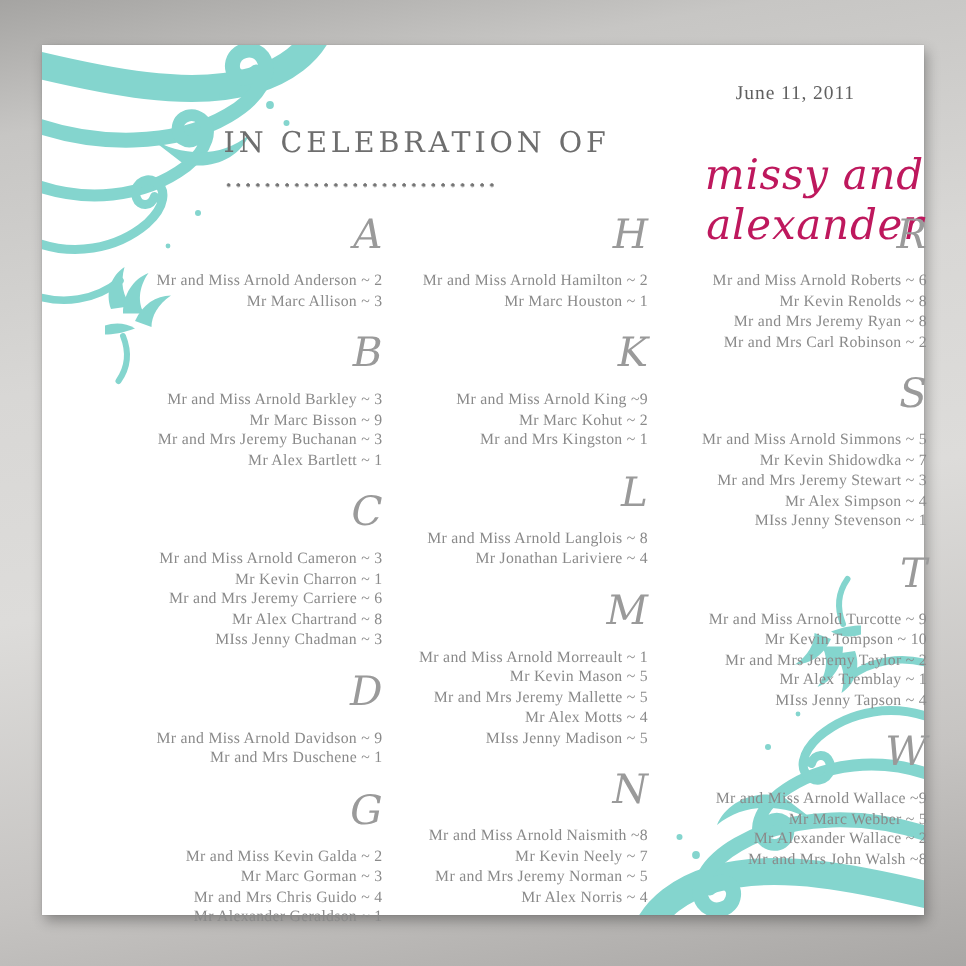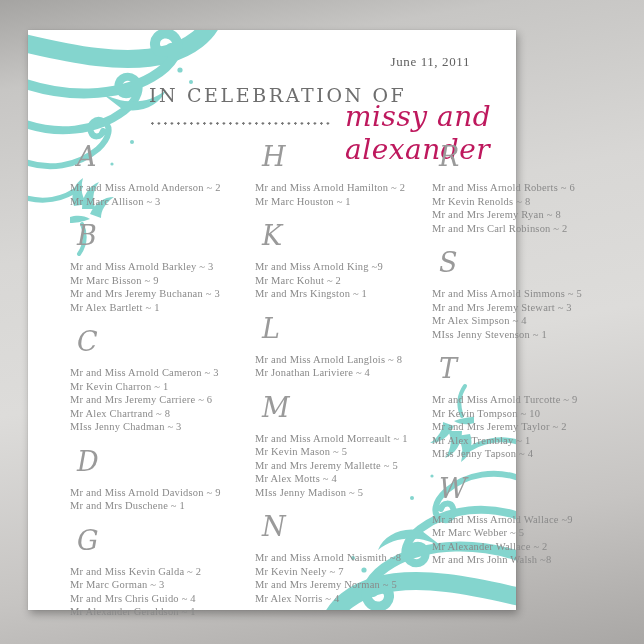--- a/index.html
+++ b/index.html
@@ -2,23 +2,24 @@
 <html><head>
 <meta charset="utf-8">
 <style>
   html,body{margin:0;padding:0;}
   body{
     width:644px;height:644px;position:relative;overflow:hidden;
     background:linear-gradient(170deg,#a5a4a2 0%,#c7c6c4 12%,#d8d7d5 35%,#dddcda 55%,#c6c4c2 80%,#a9a7a5 100%);
     font-family:"Liberation Serif",serif;
   }
   .poster{
-    position:absolute;left:28px;top:30px;width:488px;height:580px;
+    position:absolute;left:28px;top:30px;width:588px;height:580px;
     background:#ffffff;
     box-shadow:2px 4px 8px rgba(0,0,0,0.30), 0 0 1px rgba(0,0,0,0.15);
+    text-align:right;
   }
   .flourish{position:absolute;pointer-events:none;}
   .flourish.tl{left:0;top:0;}
   .flourish.br{right:0;bottom:0;transform:rotate(180deg);}
   .date{
     position:absolute;top:24px;right:46px;
     font:13px "Liberation Serif",serif;color:#606060;letter-spacing:0.6px;
   }
   .title{
     position:absolute;top:54px;left:121px;
@@ -163,20 +164,21 @@
         <div class="section">
           <div class="letter">R</div>
           <div class="entry">Mr and Miss Arnold Roberts ~ 6</div>
           <div class="entry">Mr Kevin Renolds ~ 8</div>
           <div class="entry">Mr and Mrs Jeremy Ryan ~ 8</div>
           <div class="entry">Mr and Mrs Carl Robinson ~ 2</div>
         </div>
         <div class="section">
           <div class="letter">S</div>
           <div class="entry">Mr and Miss Arnold Simmons ~ 5</div>
+          <div class="entry">Mr Kevin Shidowdka ~ 7</div>
           <div class="entry">Mr and Mrs Jeremy Stewart ~ 3</div>
           <div class="entry">Mr Alex Simpson ~ 4</div>
           <div class="entry">MIss Jenny Stevenson ~ 1</div>
         </div>
         <div class="section">
           <div class="letter">T</div>
           <div class="entry">Mr and Miss Arnold Turcotte ~ 9</div>
           <div class="entry">Mr Kevin Tompson ~ 10</div>
           <div class="entry">Mr and Mrs Jeremy Taylor ~ 2</div>
           <div class="entry">Mr Alex Tremblay ~ 1</div>

